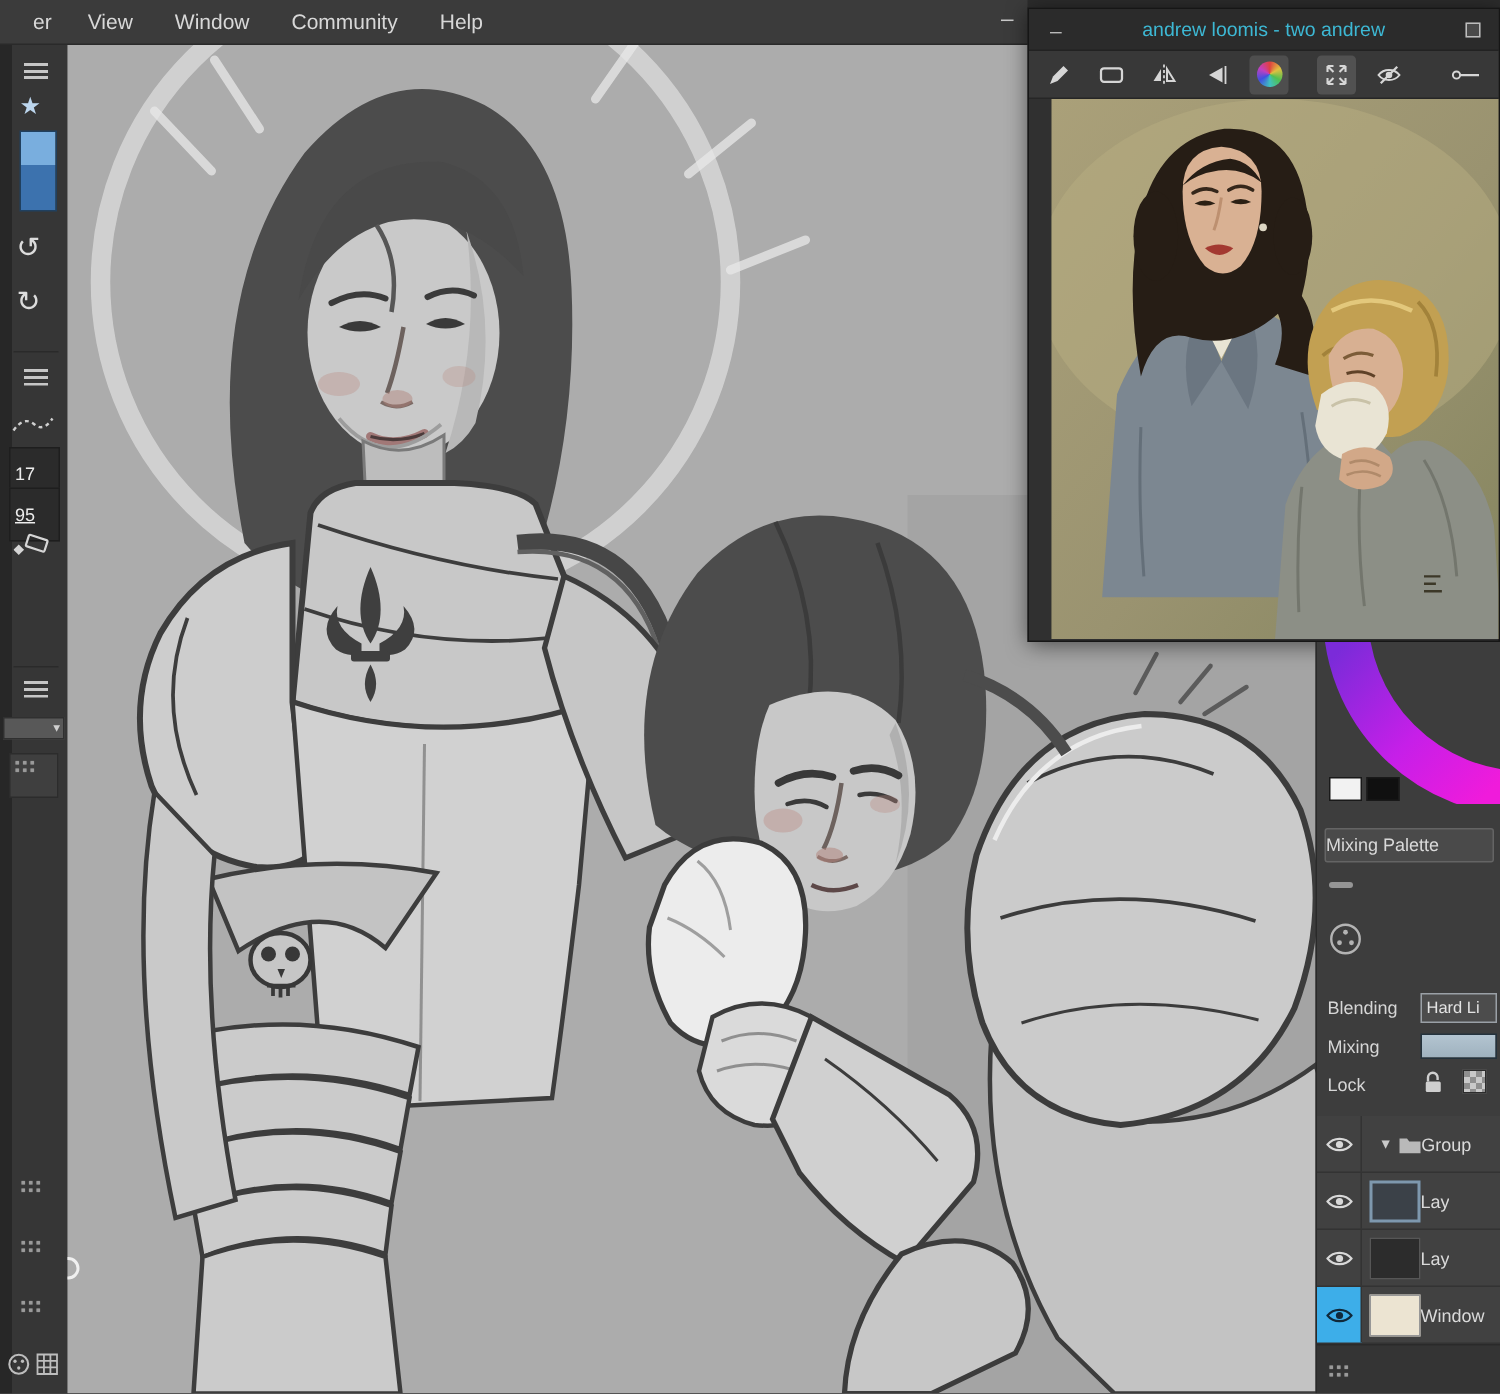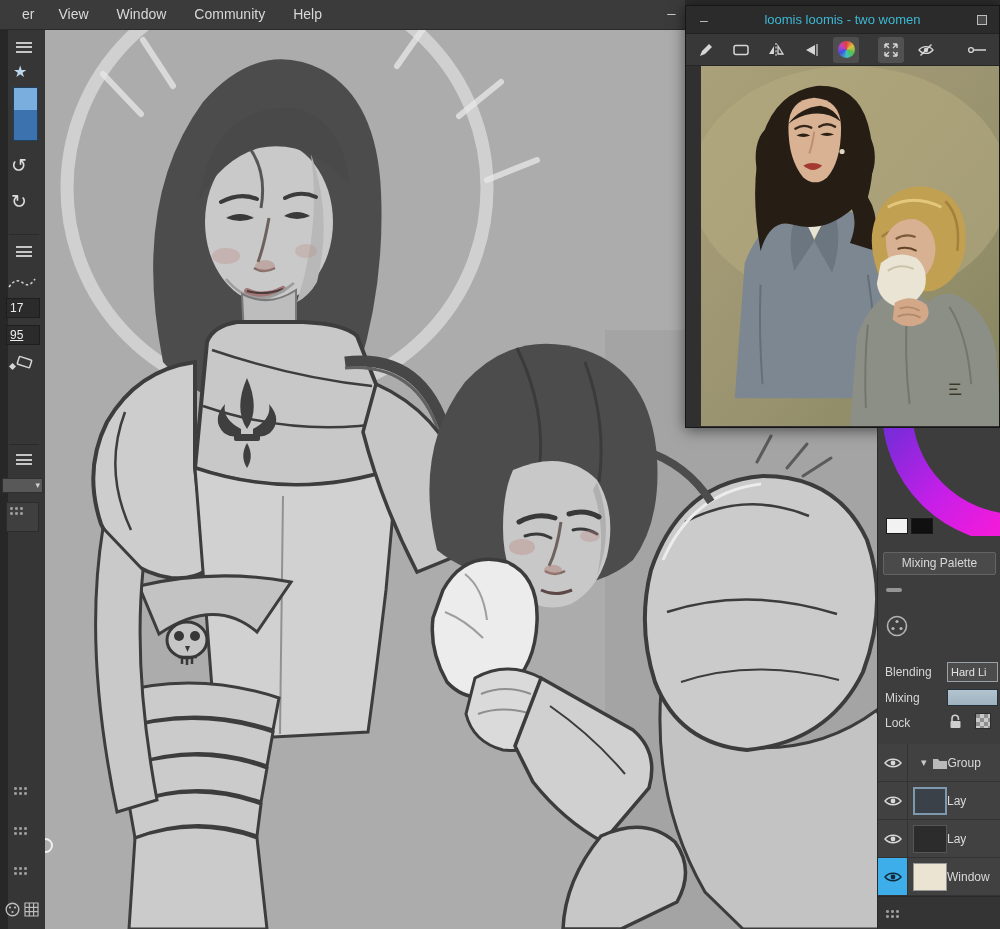--- a/index.html
+++ b/index.html
@@ -11,21 +11,21 @@
   .menu-item{padding:0 14px;line-height:29px;cursor:default}
   .menu-item.first{padding-left:22px;padding-right:10px}
   #menu-min{position:absolute;left:658px;top:0;width:27px;height:29px;color:#c9c9c9;font-size:15px;text-align:center;line-height:25px}
 
   
   #left-toolbar{position:absolute;left:0;top:30px;width:45px;height:899px;background:#363636;border-right:1px solid:#2a2a2a}
   #left-sliver{position:absolute;left:0;top:0;width:8px;height:899px;background:#272727}
   .ltb{position:absolute}
   .hamb{width:16px;height:11px;background:repeating-linear-gradient(to bottom,#c6c6c6 0 2px,transparent 2px 4.5px)}
   .glyph{color:#dcdcdc;font-size:19px;line-height:1}
-  .num-input{width:34px;height:20px;background:#2b2b2b;border:1px solid #1e1e1e;color:#ececec;font-size:12px;padding:1px 3px;font-family:"Liberation Sans",sans-serif}
+  .num-input{width:34px;height:20px;background:#2b2b2b;border:1px solid #1e1e1e;color:#ececec;font-size:12px;padding:17px 3px;font-family:"Liberation Sans",sans-serif}
   .hdiv{width:30px;height:1px;background:#2a2a2a}
   .dots{width:15px;height:10px;background:radial-gradient(circle,#9a9a9a 1.3px,transparent 1.6px);background-size:5px 5px}
   #tool-blue{width:25px;height:54px;background:linear-gradient(#79aede 0 42%,#3c72ae 42%);border:1px solid #20405f}
   #tool-combo{width:41px;height:15px;background:#585858;border:1px solid #303030;color:#cfcfcf;font-size:9px;line-height:13px;text-align:right;padding-right:2px}
   #grip-box{width:33px;height:30px;background:#3f3f3f;border:1px solid #2c2c2c;padding:3px 2px}
 
   
   #canvas{position:absolute;left:45px;top:30px;width:955px;height:899px;background:#acacac;overflow:hidden}
   #canvas-handle{position:absolute;left:-7px;top:808px;width:15px;height:15px;border:2px solid #f0f0f0;border-radius:50%}
 
@@ -39,21 +39,21 @@
   .ref-tool{width:26px;height:26px;display:flex;align-items:center;justify-content:center;border-radius:3px;flex:0 0 auto}
   .ref-tool.active{background:#4e4e4e}
   .ref-tool.hl{background:#515151}
   .wheel{width:17px;height:17px;border-radius:50%;background:conic-gradient(#e04040,#e0c040,#50c050,#40c0c0,#4050e0,#c040c0,#e04040)}
   #ref-image{position:absolute;left:15px;top:60px;right:0;bottom:1px;overflow:hidden;background:#97906c}
 
   
   #right-panel{position:absolute;left:877px;top:428px;width:123px;height:501px;background:#3d3d3d;border-left:1px solid #2a2a2a;overflow:hidden}
   .rp-label{position:absolute;color:#d6d6d6;font-size:12px}
   .swatch{position:absolute;width:22px;height:16px;border:1px solid #191919}
-  #mixing-btn{position:absolute;left:5px;top:124px;width:113px;height:23px;background:#4a4a4a;border:1px solid #646464;border-radius:2px;color:#d9d9d9;font-size:12px;text-align:center;line-height:20px}
+  #mixing-btn{position:absolute;left:5px;top:124px;width:113px;height:23px;background:#4a4a4a;border:1px solid #646464;border-radius:2px;color:#d9d9d9;font-size:12px;line-height:20px}
   #rp-grip{position:absolute;left:8px;top:160px;width:16px;height:4px;border-radius:2px;background:#959595}
   #blend-combo{position:absolute;left:69px;top:234px;width:51px;height:20px;background:#4c4c4c;border:1px solid #9aa0a6;color:#e3e3e3;font-size:11px;line-height:18px;padding-left:3px;overflow:hidden;white-space:nowrap}
   #opacity-slider{position:absolute;left:69px;top:261px;width:51px;height:17px;background:linear-gradient(#b3c4d0,#9fb2bf);border:1px solid #24323c}
   .checker{position:absolute;width:16px;height:16px;background:#8f8f8f;background-image:linear-gradient(45deg,#c9c9c9 25%,transparent 25%,transparent 75%,#c9c9c9 75%),linear-gradient(45deg,#c9c9c9 25%,transparent 25%,transparent 75%,#c9c9c9 75%);background-size:8px 8px;background-position:0 0,4px 4px;border:1px solid #2c2c2c}
   #layer-list{position:absolute;left:0;top:316px;width:123px}
   .layer-row{width:123px;height:38px;background:#414141;border-bottom:1px solid #333;display:flex;align-items:center}
   .eye-cell{width:30px;height:100%;display:flex;align-items:center;justify-content:center;border-right:1px solid #333;flex:0 0 auto}
   .eye-cell.selected{background:#3daee9}
   .thumb{margin-left:5px;flex:0 0 auto}
   .thumb.t1{width:34px;height:28px;background:#3b4148;border:2px solid #7e98ae}
@@ -220,21 +220,21 @@
       <path d="M496 648 L 588 700 Q 614 722 604 758 L 558 812 Q 518 790 488 752 L 470 716 Z" fill="#d0d0d0" stroke="#3c3c3c" stroke-width="3.5"></path>
       <path d="M556 806 Q 600 786 630 812 Q 650 840 632 872 L 576 899 L 518 899 Q 520 850 556 806 Z" fill="#c7c7c7" stroke="#3c3c3c" stroke-width="3.5"></path>
       <path d="M505 676 Q 548 706 580 744" stroke="#3c3c3c" stroke-width="2" fill="none"></path>
     </svg>
     <div id="canvas-handle"></div>
   </div>
 
   <div id="ref-window">
     <div id="ref-title">
       <span class="dash">–</span>
-      <span class="title">loomis loomis - two women</span>
+      <span class="title">andrew loomis - two andrew</span>
       <span class="pin"></span>
     </div>
     <div id="ref-toolbar">
       <div class="ref-tool">
         <svg width="18" height="18">
             <path d="M3 15 L5 10 L12 3 L15 6 L8 13 Z" fill="#d6d6d6"></path>
           </svg>
       </div>
       <div class="ref-tool">
         <svg width="18" height="18">

